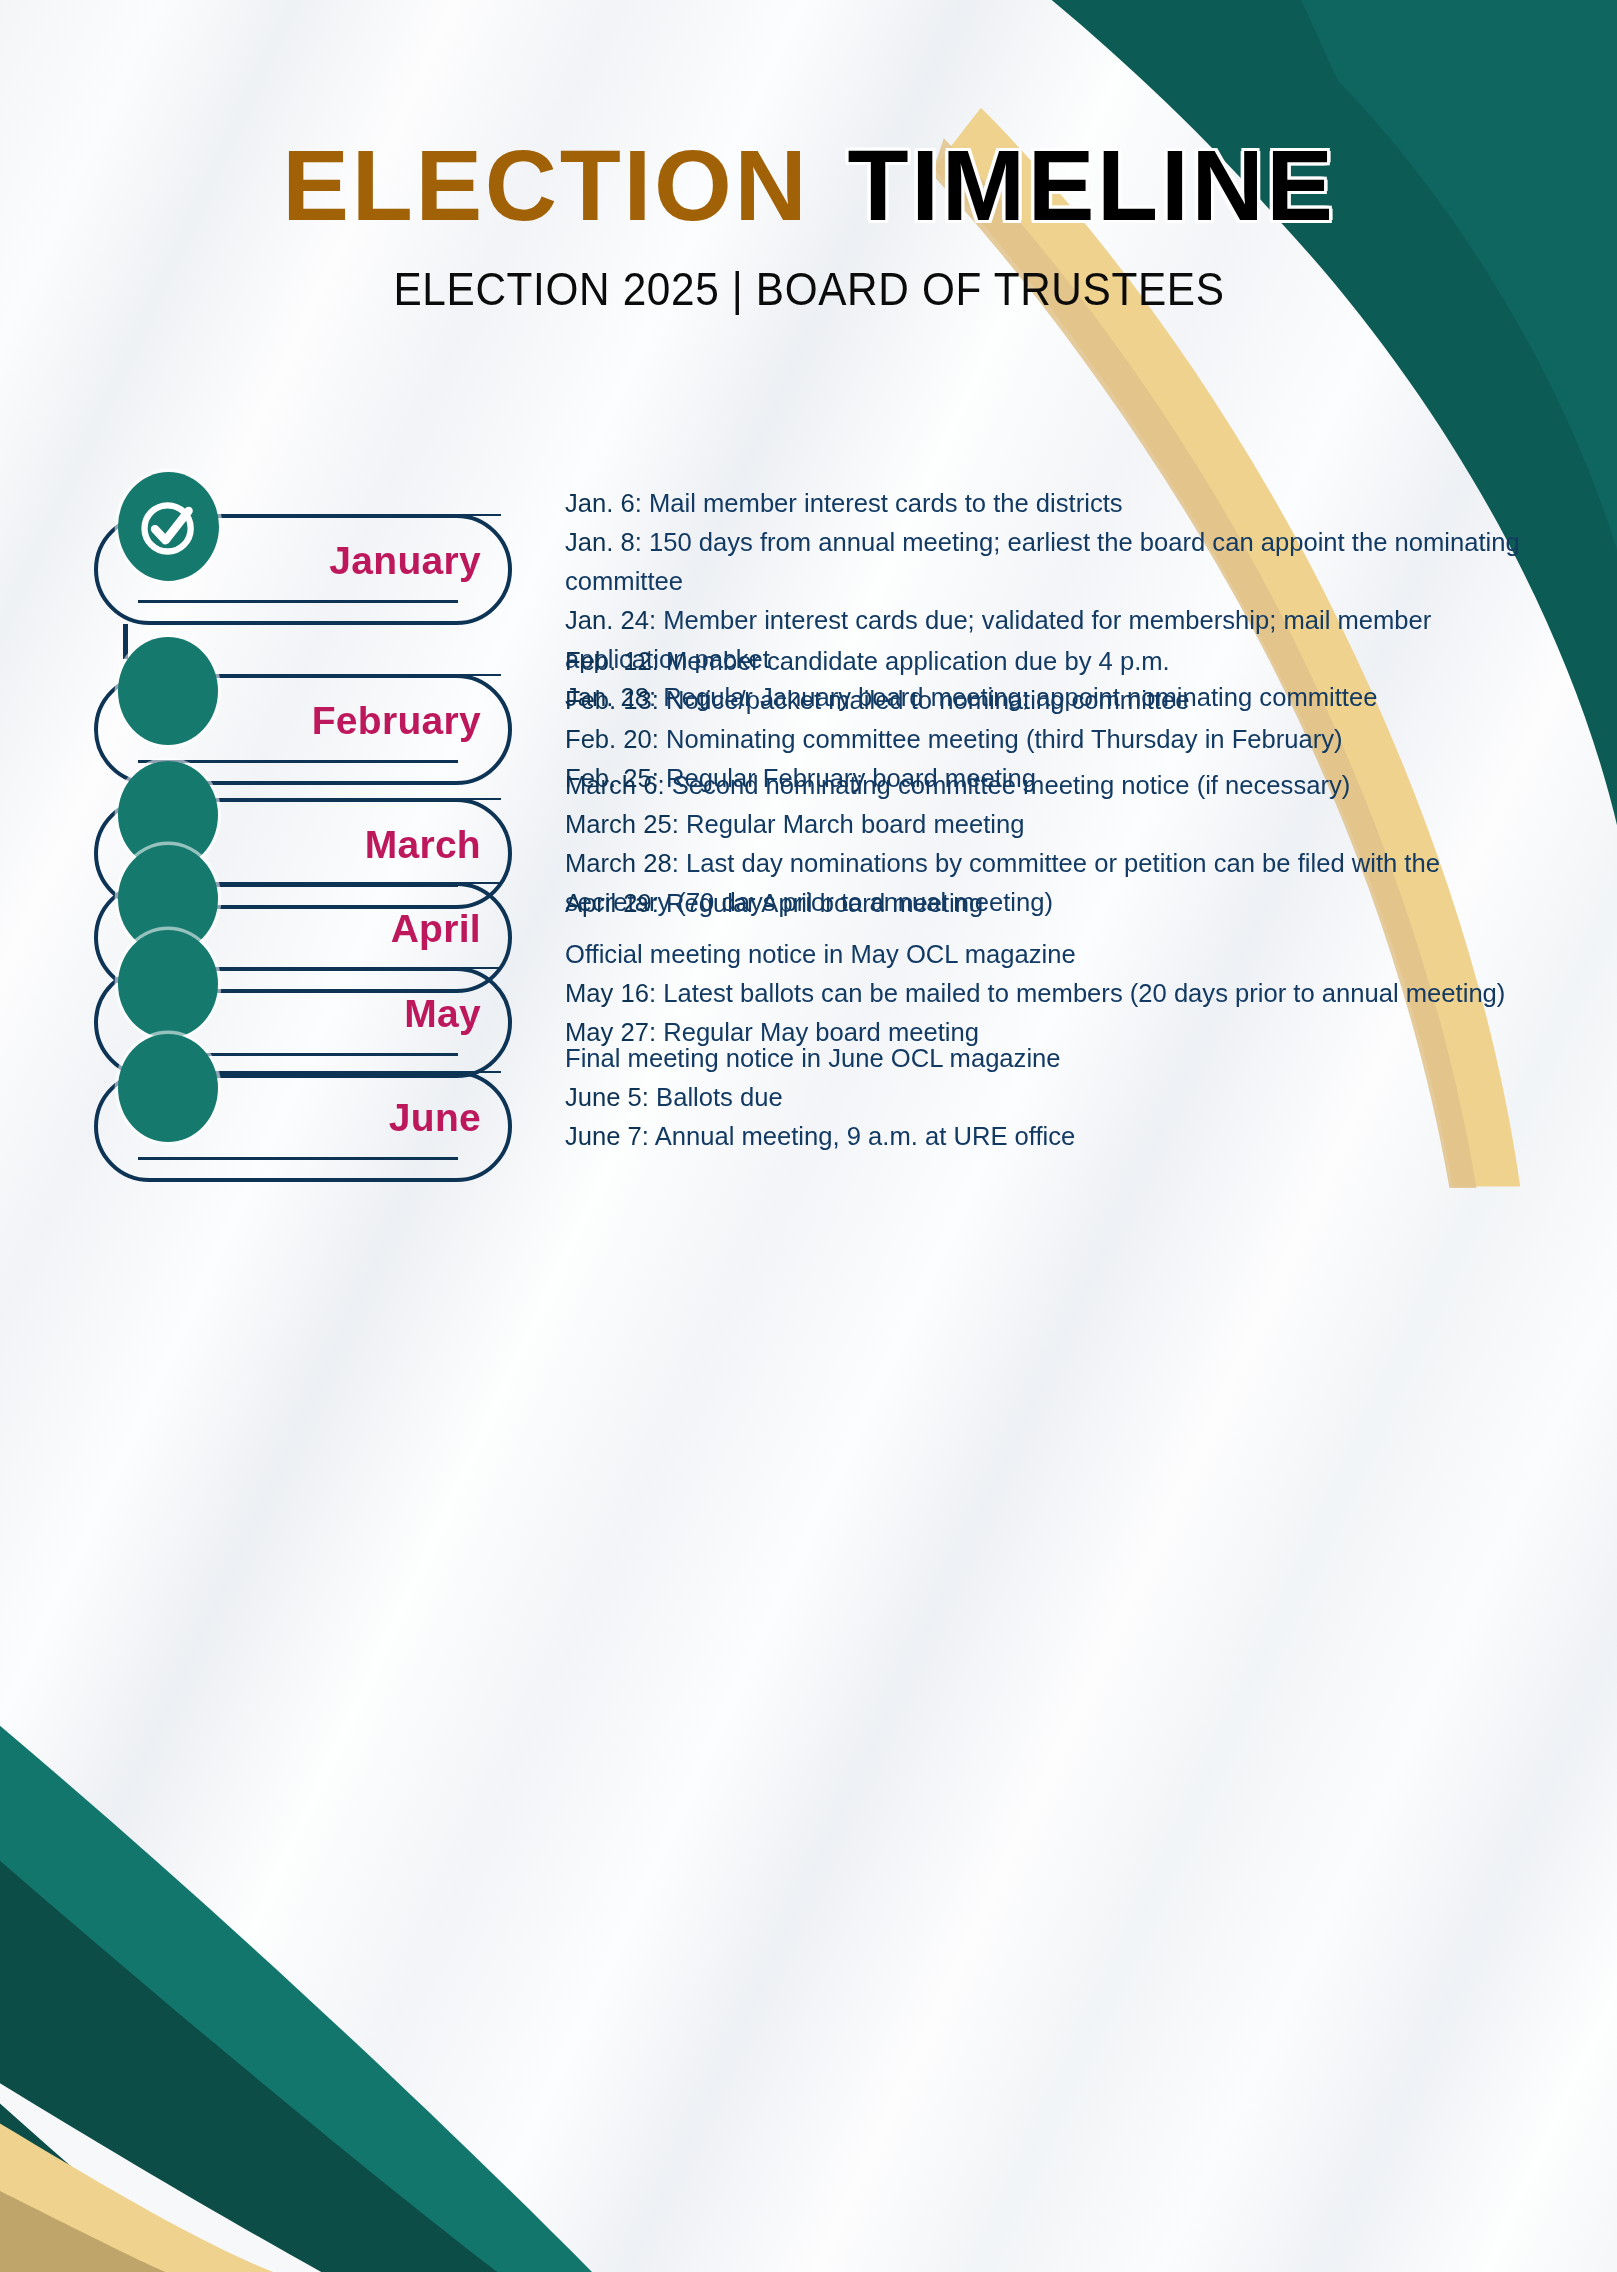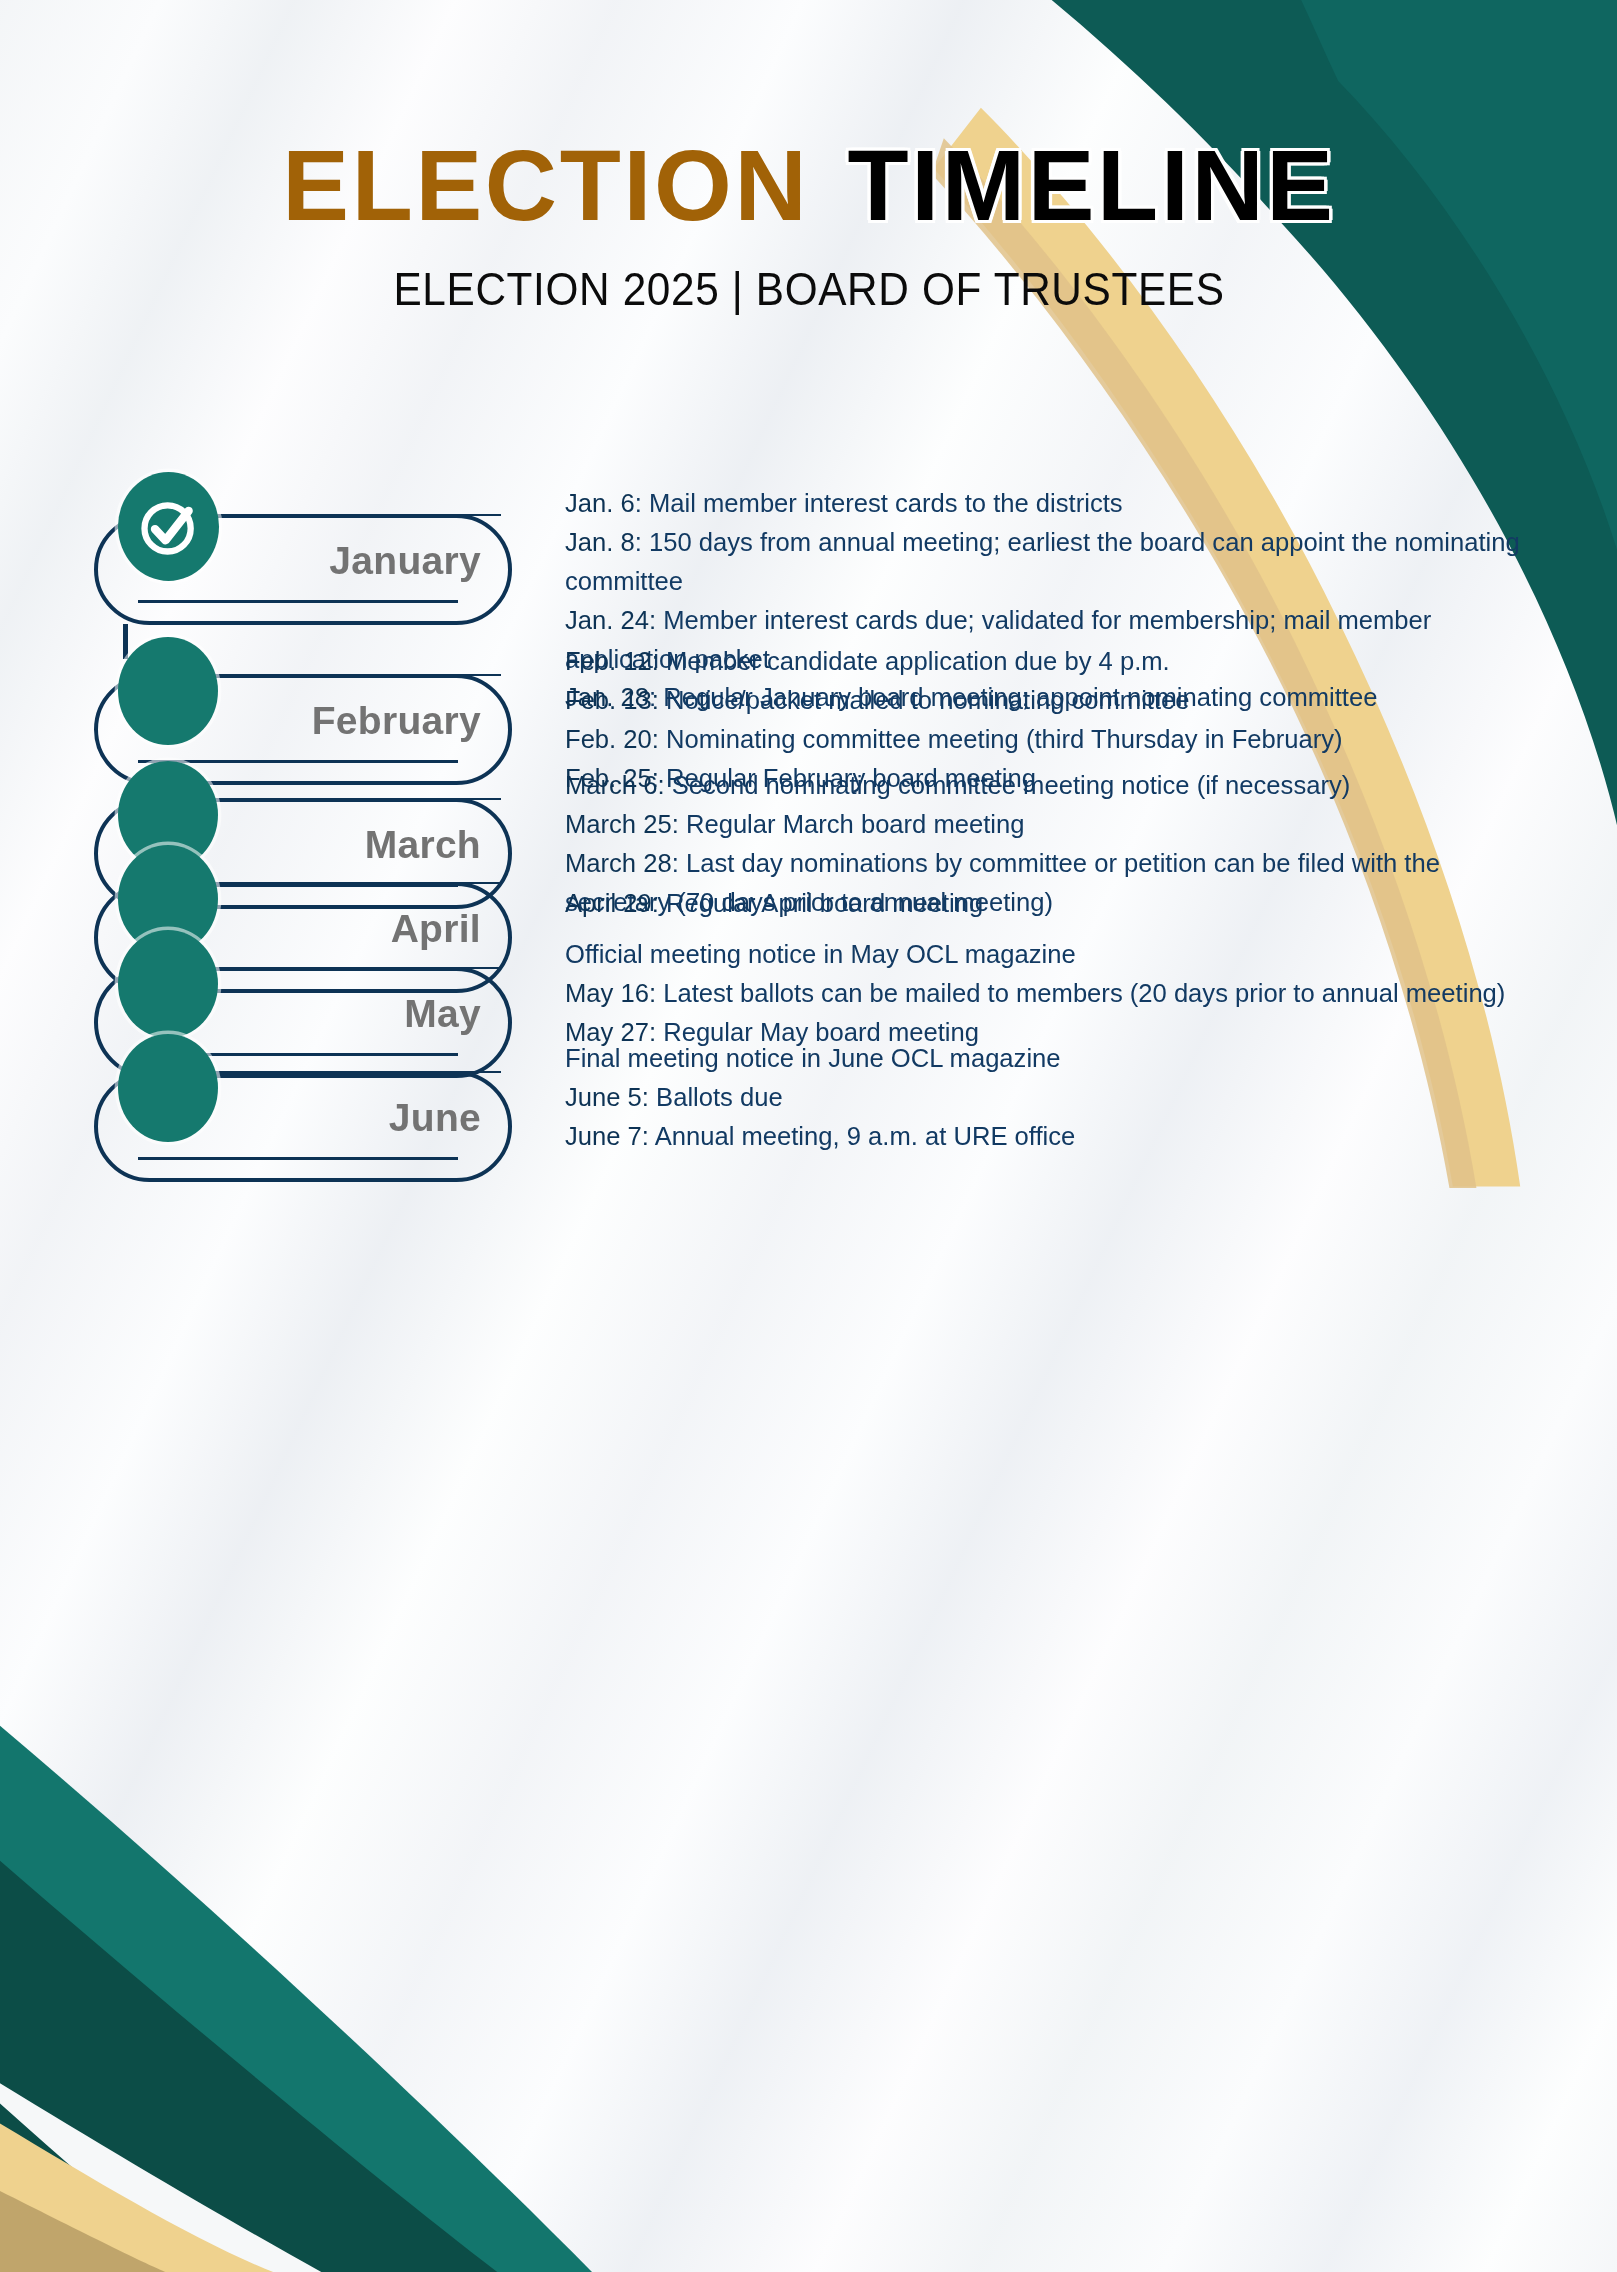--- a/index.html
+++ b/index.html
@@ -121,21 +121,21 @@
     width: 320px;
     height: 2.7px;
     background: #0d3355;
   }
   .month-label {
     position: absolute;
     right: 31px;
     top: 49px;
     font-size: 39px;
     font-weight: 700;
-    color: #737373;
+    color: #be185d;
     line-height: 1;
     letter-spacing: 0.3px;
   }
   .node-circle {
     position: absolute;
     left: 24px;
     top: -15px;
     width: 100px;
     height: 108px;
     border-radius: 50%;

